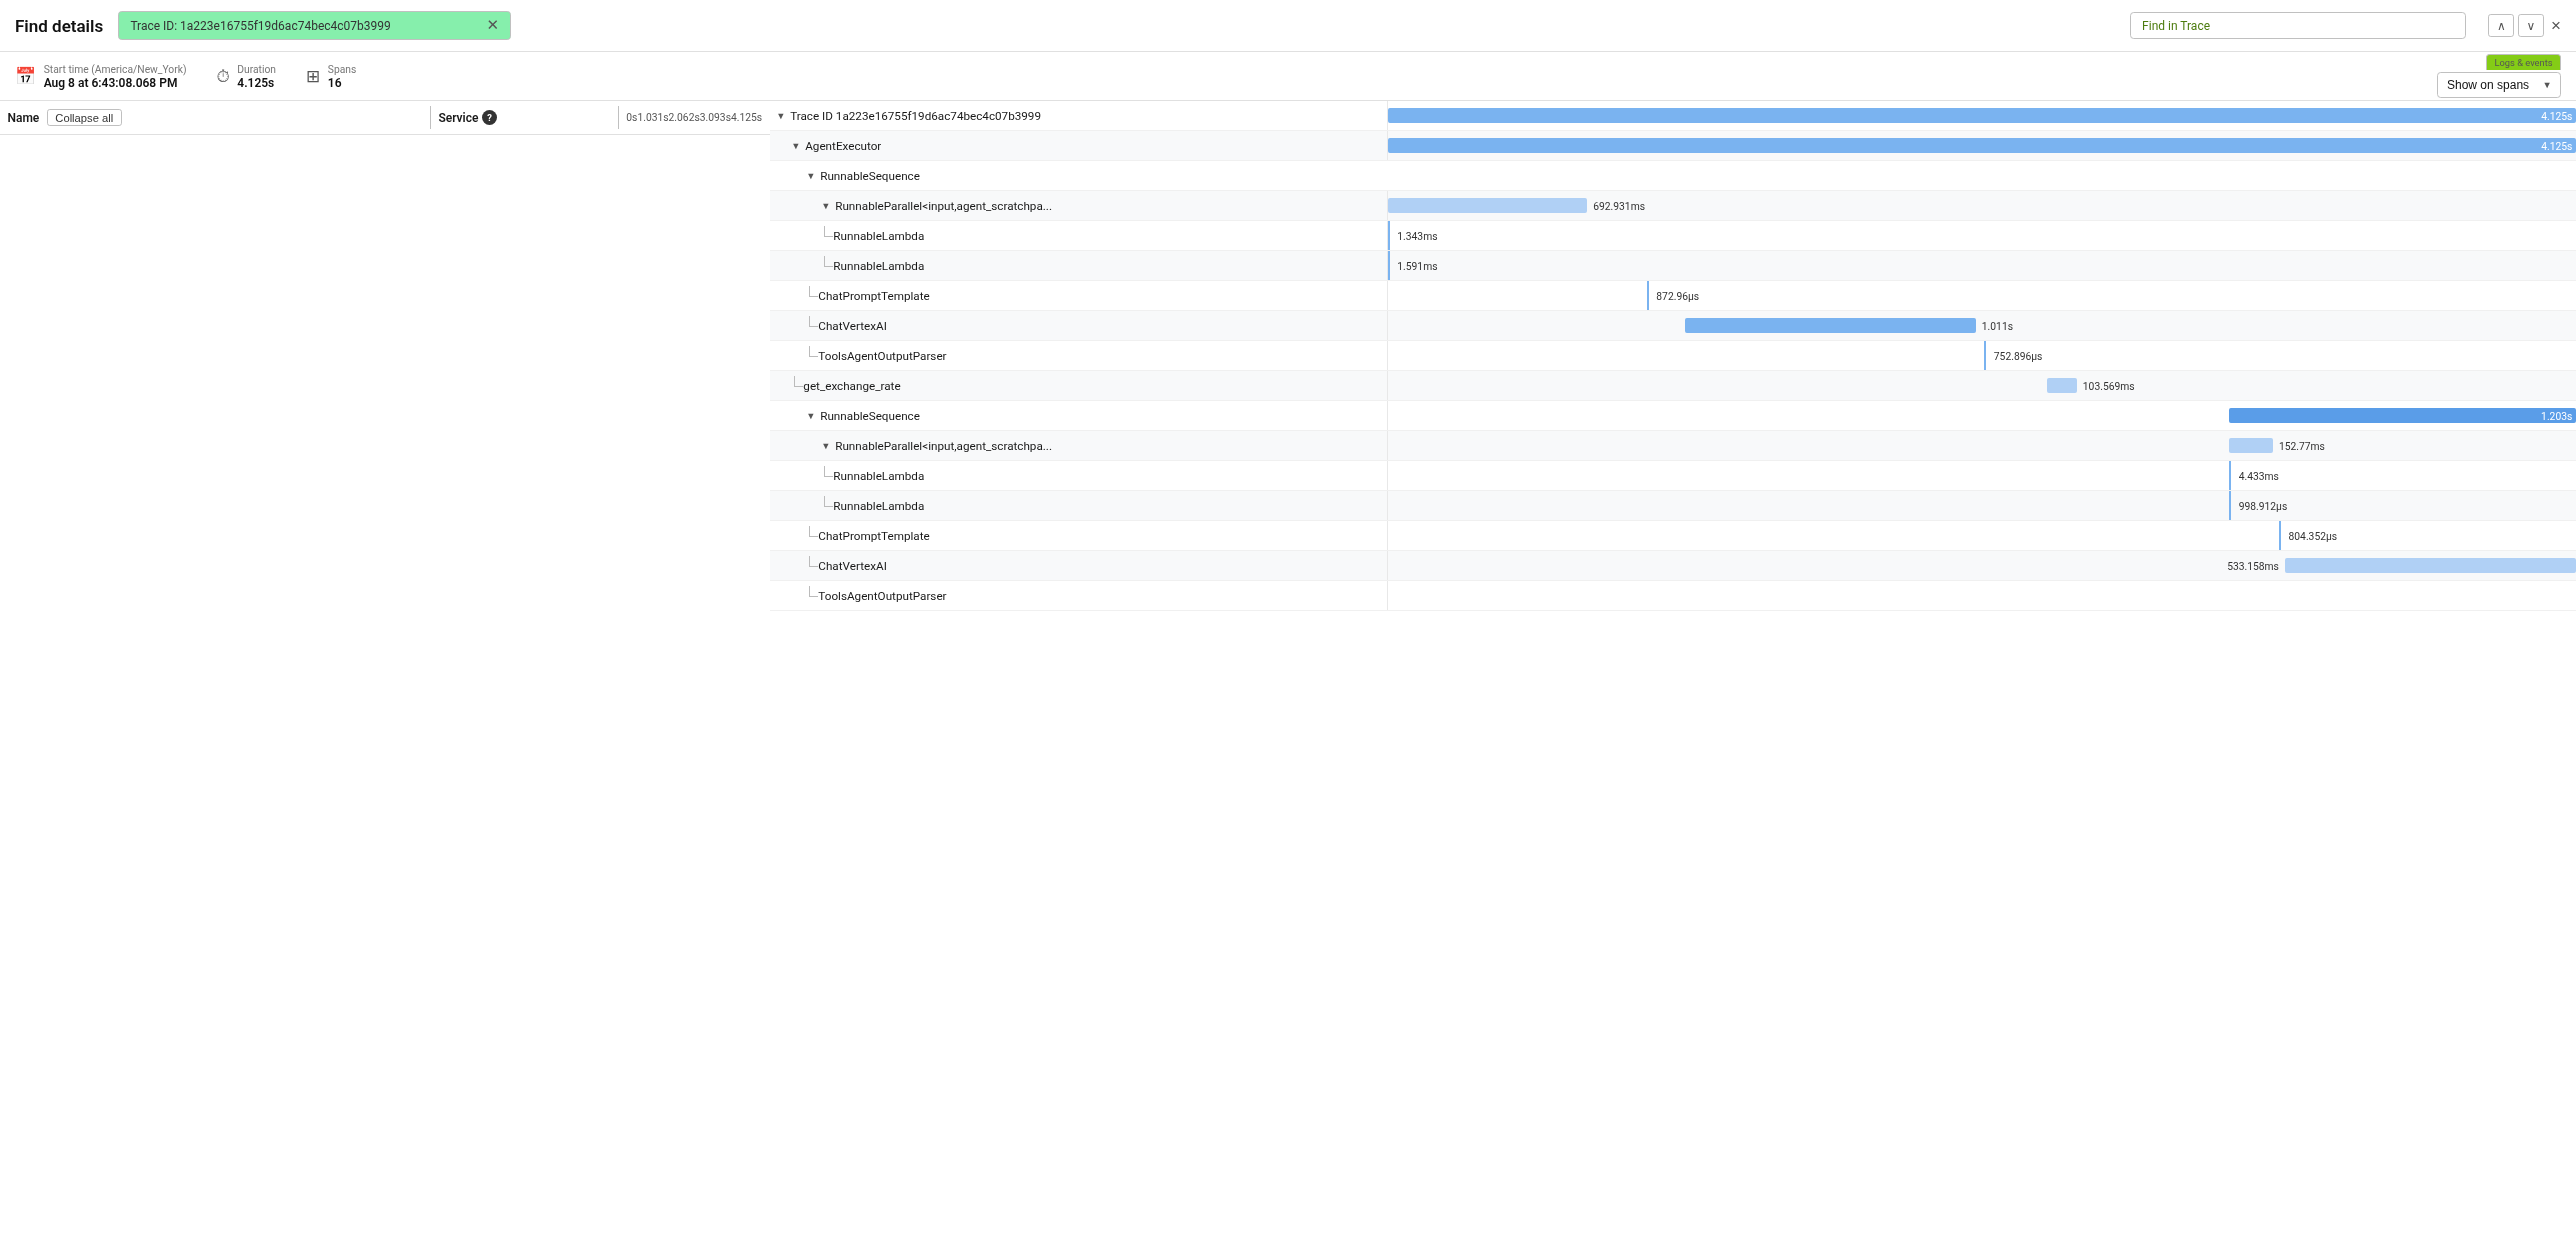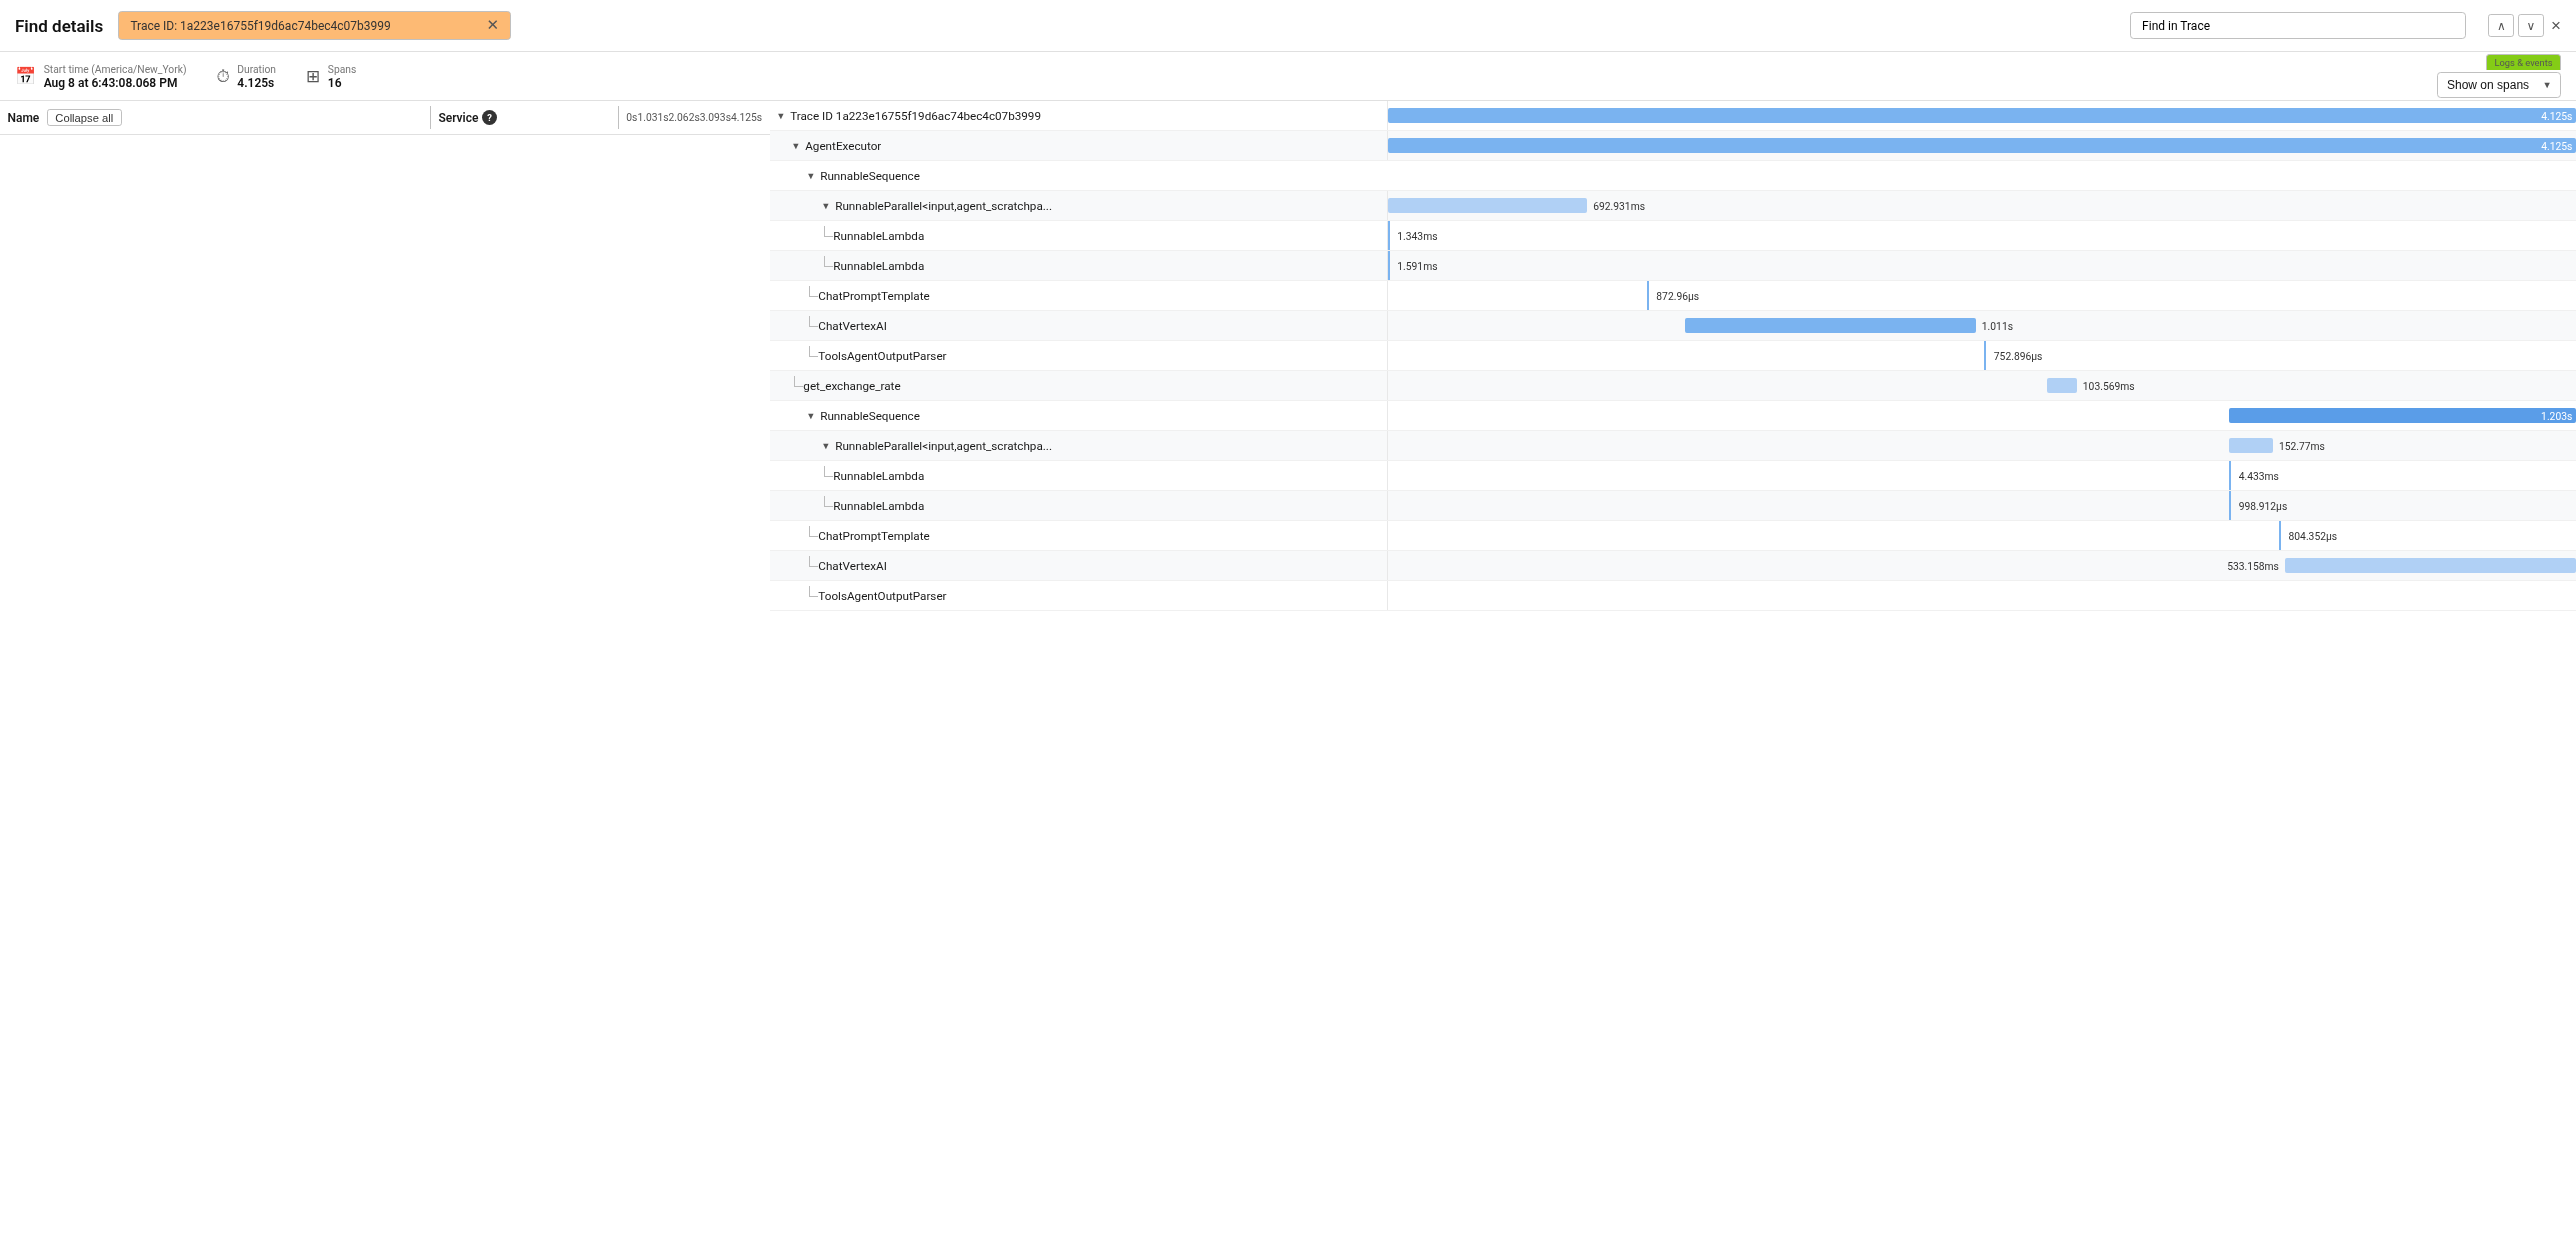--- a/index.html
+++ b/index.html
@@ -29,21 +29,21 @@
     .trace-id-box {
       display: flex;
       align-items: center;
       border: 0.9px solid #c0c0c0;
       border-radius: 3.7px;
       padding: 5.6px 11.2px;
       flex: 0 0 auto;
       width: 393px;
       font-size: 12px;
       color: #333;
-      background: #fdba74;
+      background: #86efac;
       gap: 7.5px;
     }
     .trace-id-text { flex: 1; font-size: 12px; }
     .close-x {
       cursor: pointer;
       color: #555;
       font-size: 15px;
       line-height: 1;
     }
     .spacer { flex: 1; }
@@ -333,21 +333,21 @@
 <body>
 
 <div class="header">
   <span class="header-title">Find details</span>
   <div class="trace-id-box">
     <span class="trace-id-text">Trace ID: 1a223e16755f19d6ac74bec4c07b3999</span>
     <span class="close-x">✕</span>
   </div>
   <div class="spacer"></div>
   <div class="find-in-trace-box">
-    <span style="color:#000000">Find in Trace</span>
+    <span style="color:#4d7c0f">Find in Trace</span>
   </div>
   <div class="nav-arrows">
     <button class="nav-btn">∧</button>
     <button class="nav-btn">∨</button>
     <button class="close-btn">×</button>
   </div>
 </div>
 
 <div class="meta-bar">
   <div class="meta-item">

